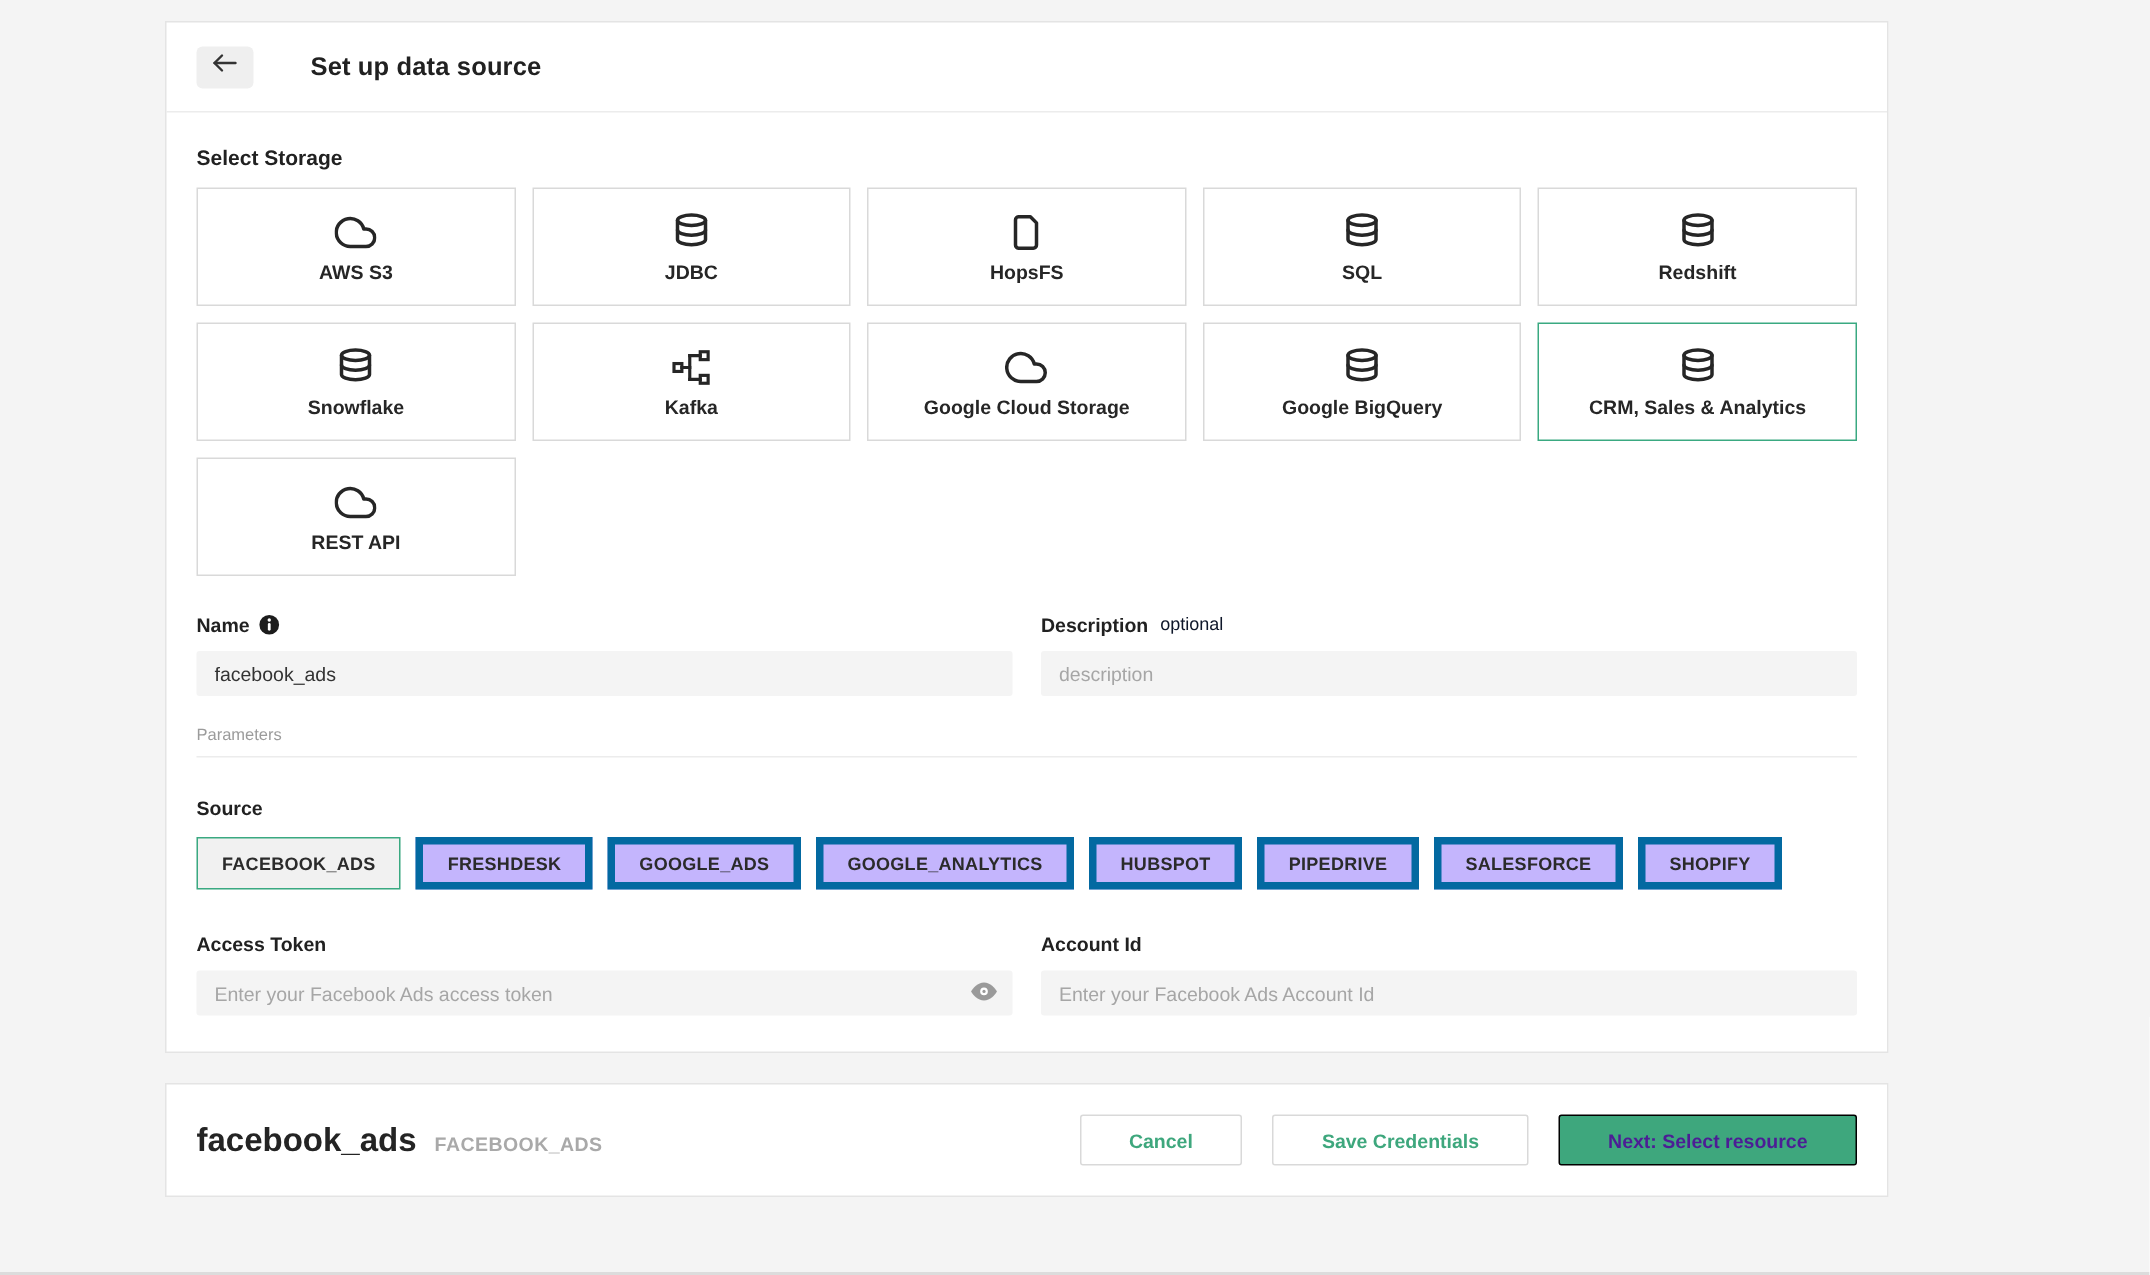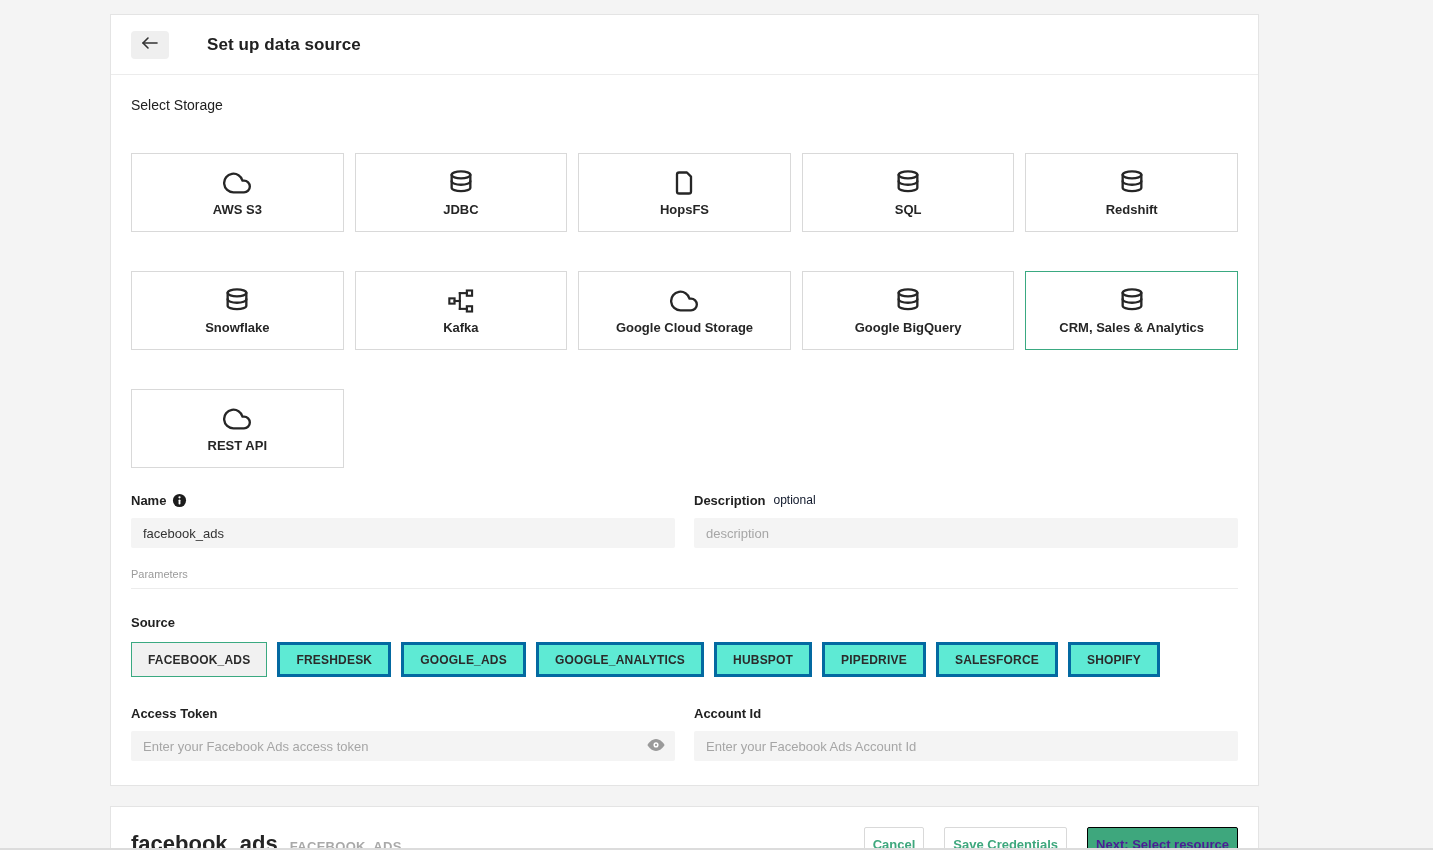--- a/index.html
+++ b/index.html
@@ -38,38 +38,37 @@
     border: none;
     border-radius: 4px;
     display: flex; align-items: center; justify-content: center;
     cursor: pointer;
     font-size: 16px;
     color: #333;
   }
   .page-title { font-size: 17px; font-weight: 700; margin-left: 38px; letter-spacing: 0.1px; }
   .card-body { padding: 22px 20px 24px 20px; }
 
-  .section-label { font-size: 14px; font-weight: 400; }
+  .section-label { font-size: 14px; font-weight: 700; }
   .storage-grid {
     margin-top: 12px;
     display: grid;
     grid-template-columns: repeat(5, 1fr);
     gap: 11px;
   }
   .tile {
     height: 79px;
     background: #fff;
     border: 1px solid #d9d9d9;
     display: flex;
     flex-direction: column;
     align-items: center;
     justify-content: center;
     gap: 5px;
     cursor: pointer;
-    margin-top: 28px;
   }
   .tile.selected { border: 1px solid #3aa981; }
   .tile .t-icon { display: flex; }
   .tile .t-icon svg { stroke: #262626; }
   .tile-label { font-size: 13px; font-weight: 700; color: #262626; }
 
   .fields-row {
     display: grid;
     grid-template-columns: 1fr 1fr;
     gap: 19px;
@@ -102,22 +101,22 @@
   }
 
   .parameters-label { margin-top: 20px; font-size: 11px; color: #9b9b9b; }
   .divider { margin-top: 8px; border-top: 1px solid #ececec; }
 
   .source-label { margin-top: 26px; font-size: 13px; font-weight: 700; }
   .chips-row { margin-top: 12px; display: flex; gap: 10px; }
   .chip {
     height: 35px;
     padding: 0 16px;
-    background: #5eead4;
-    border: 3px solid #0369a1;
+    background: #c4b5fd;
+    border: 5px solid #0369a1;
     font-size: 12px;
     font-weight: 700;
     color: #2b2b2b;
     letter-spacing: 0.2px;
     cursor: pointer;
     font-family: "Liberation Sans", "DejaVu Sans", sans-serif;
   }
   .chip.selected { border: 1px solid #3aa981; background: #f1f1f1; }
 
   .token-row { margin-top: 28px; }
@@ -129,21 +128,21 @@
     align-items: center;
     justify-content: space-between;
     padding: 0 20px;
   }
   .footer-left { display: flex; align-items: baseline; gap: 12px; }
   .footer-name { font-size: 22px; font-weight: 700; color: #242424; }
   .footer-tag { font-size: 13px; font-weight: 700; color: #a9a9a9; letter-spacing: 0.3px; }
   .footer-actions { display: flex; gap: 20px; }
   .btn {
     height: 34px;
-    padding: 0 8px;
+    padding: 0 32px;
     font-size: 13px;
     font-weight: 700;
     border-radius: 2px;
     cursor: pointer;
     font-family: "Liberation Sans", "DejaVu Sans", sans-serif;
   }
   .btn-outline {
     background: #fff;
     border: 1px solid #d9d9d9;
     color: #3ea77d;

